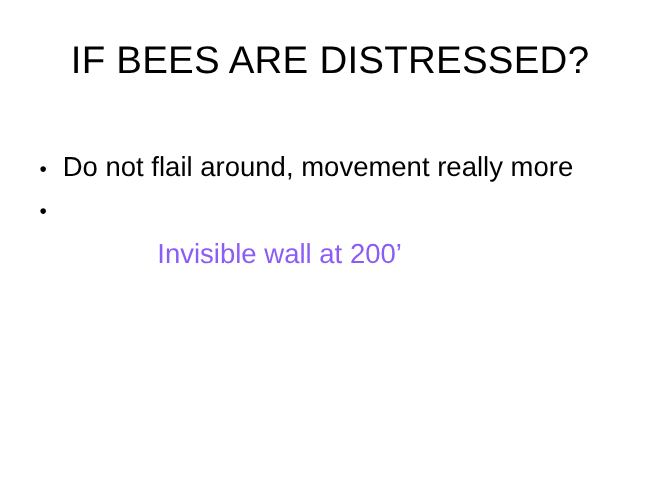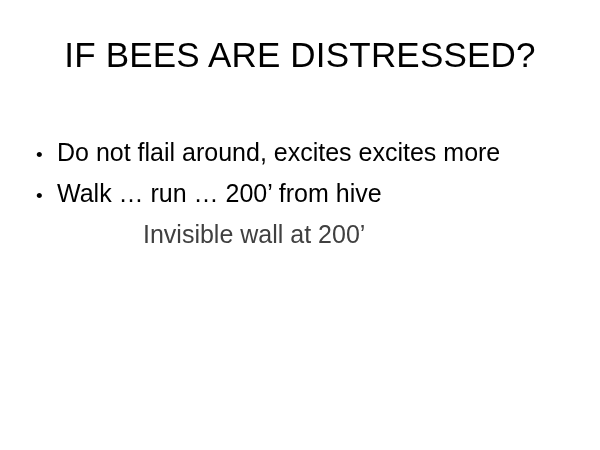--- a/index.html
+++ b/index.html
@@ -59,42 +59,41 @@
     padding-left: 5px;
     box-sizing: border-box;
   }
   .bullet-text {
     flex: 0 1 auto;
   }
   .sub-line {
     font-size: 25px;
     font-weight: 400;
     line-height: 38px;
-    color: #404040;
+    color: #8b5cf6;
     padding-left: 112px;
     white-space: nowrap;
   }
 </style>
 </head>
 <body>
 
 <div class="slide">
 
   <div class="slide-title">IF BEES ARE DISTRESSED?</div>
 
   <div class="body-block">
 
     <div class="bullet-line">
       <span class="bullet-marker">•</span>
-      <span class="bullet-text">Do not flail around, excites excites more</span>
+      <span class="bullet-text">Do not flail around, movement really more</span>
     </div>
 
     <div class="bullet-line">
       <span class="bullet-marker">•</span>
-      <span class="bullet-text">Walk … run … 200’ from hive</span>
     </div>
 
     <div class="sub-line">Invisible wall at 200’</div>
 
 
   </div>
 
 </div>
 
 </body></html>

